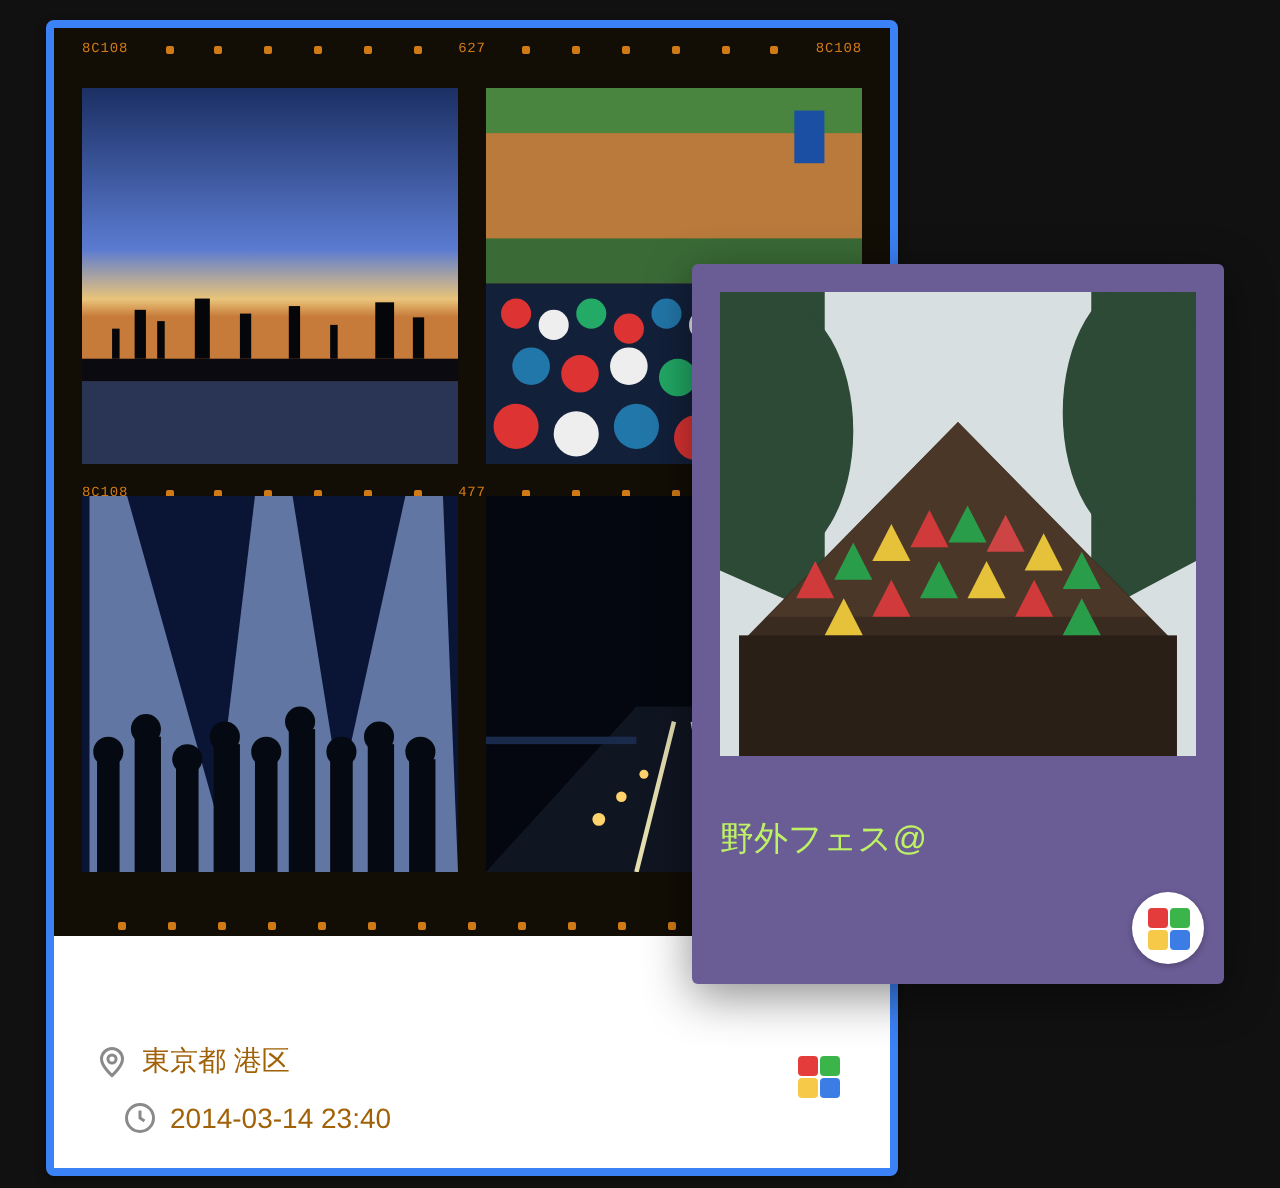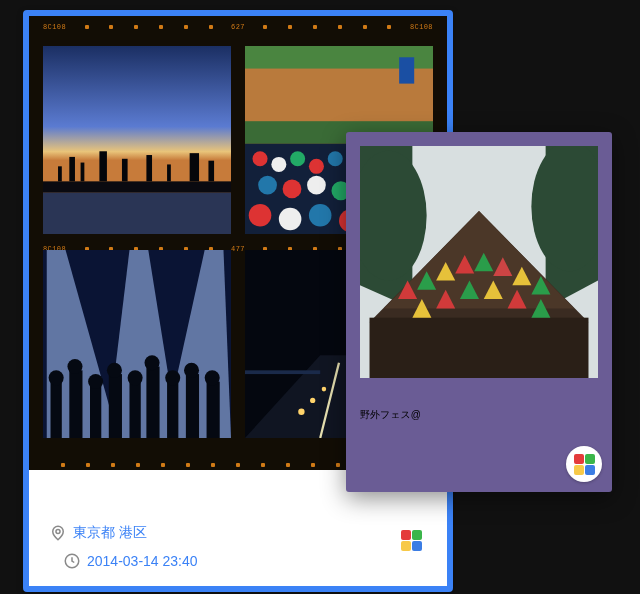--- a/index.html
+++ b/index.html
@@ -1,46 +1,46 @@
 <!DOCTYPE html>
 <html><head>
 <meta charset="utf-8">
 <style>
   html,body{margin:0;padding:0;width:640px;height:594px;background:#111;font-family:-apple-system,BlinkMacSystemFont,"Hiragino Sans","Hiragino Kaku Gothic ProN",Meiryo,sans-serif;overflow:hidden;}
   .canvas{position:relative;width:640px;height:594px;}
 
   
-  .main-card{position:absolute;left:23px;top:10px;width:418px;height:570px;background:#fff;border:6px solid #3b82f6;border-radius:4px;overflow:hidden;box-shadow:0 2px 6px rgba(0,0,0,.3);text-decoration:underline;}
+  .main-card{position:absolute;left:23px;top:10px;width:418px;height:570px;background:#fff;border:4px solid #3b82f6;border-radius:4px;overflow:hidden;box-shadow:0 2px 6px rgba(0,0,0,.3);text-decoration:underline;}
   .film{position:relative;width:100%;height:454px;background:#120d05;}
   .frame-row{display:flex;justify-content:space-between;padding:0 14px;}
   .frame{position:relative;width:188px;height:188px;margin-top:30px;}
   .frame:first-child{margin-top:30px;}
   .sprockets{position:absolute;left:0;right:0;height:22px;display:flex;justify-content:space-between;padding:0 14px;align-items:center;box-sizing:border-box;}
   .sprockets.top{top:0;}
   .sprockets.mid{top:222px;}
   .sprockets.bot{top:438px;}
   .sprockets span{font-family:"Courier New",monospace;font-size:7px;letter-spacing:0.06em;color:#d07a16;}
   .sprockets .ticks{flex:1;display:flex;justify-content:space-around;margin:0 8px;}
   .sprockets .ticks i{width:4px;height:4px;background:#d07a16;border-radius:1px;display:block;}
   .main-caption{position:absolute;left:30px;top:398px;color:#fff;font-size:15px;font-weight:500;}
 
-  .meta-bar{position:absolute;left:0;right:0;top:492px;height:78px;padding:16px 20px 0 20px;box-sizing:border-box;color:#3b82f6;font-size:14px;}
+  .meta-bar{position:absolute;left:0;right:0;top:492px;height:78px;padding:16px 20px 0 20px;box-sizing:border-box;color:#a16207;font-size:14px;}
   .meta-row{display:flex;align-items:center;gap:10px;margin-bottom:10px;}
   .meta-row .pair{display:flex;align-items:center;gap:6px;}
   .icon{width:18px;height:18px;display:inline-flex;align-items:center;justify-content:center;fill:none;stroke:#8a8a8a;stroke-width:2;}
   .brand-icon{position:absolute;width:36px;height:36px;border-radius:50%;background:#fff;display:flex;align-items:center;justify-content:center;box-shadow:0 1px 3px rgba(0,0,0,.25);}
   .brand-icon.main{right:18px;top:506px;background:transparent;box-shadow:none;}
   .brand-glyph{display:grid;grid-template-columns:10px 10px;grid-template-rows:10px 10px;gap:1px;}
   .brand-glyph div{border-radius:2px;}
   .bg1{background:#e43b3b;} .bg2{background:#3bb54a;} .bg3{background:#f7c948;} .bg4{background:#3b7de4;}
 
   
   .overlay-card{position:absolute;left:346px;top:132px;width:266px;height:360px;background:#6a5c95;border-radius:3px;box-shadow:0 6px 24px rgba(0,0,0,.45);padding:14px 14px 0 14px;box-sizing:border-box;}
   .overlay-img{width:100%;height:232px;display:block;}
-  .overlay-caption{margin-top:30px;color:#000000;font-size:10px;font-weight:500;}
+  .overlay-caption{margin-top:30px;color:#bef264;font-size:17px;font-weight:500;}
   .overlay-card .brand-icon{right:10px;bottom:10px;}
 
   
   svg.scene{width:100%;height:100%;display:block;}
 </style>
 </head>
 <body>
 
 <div class="canvas">
 

